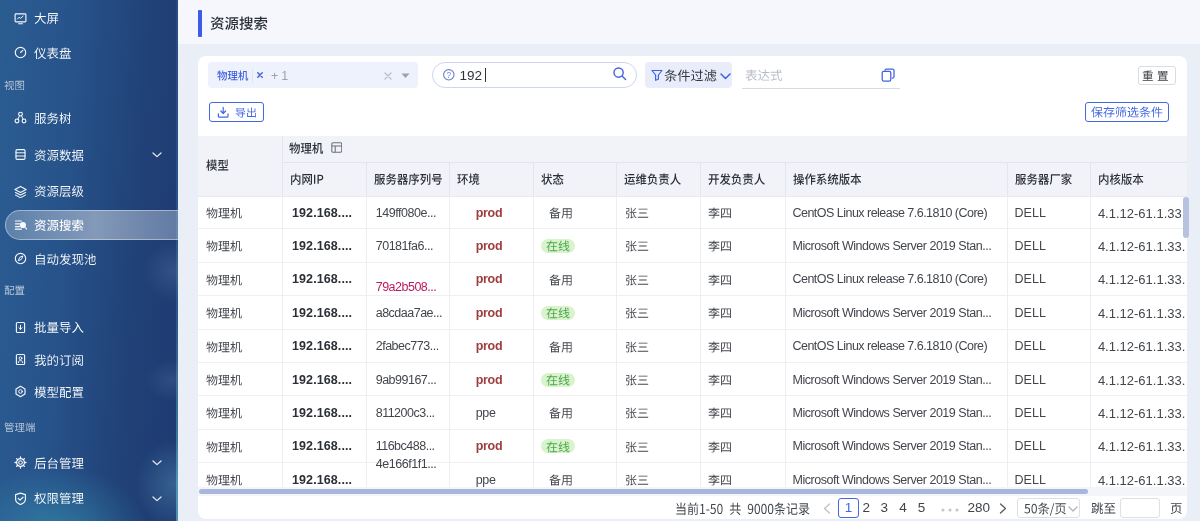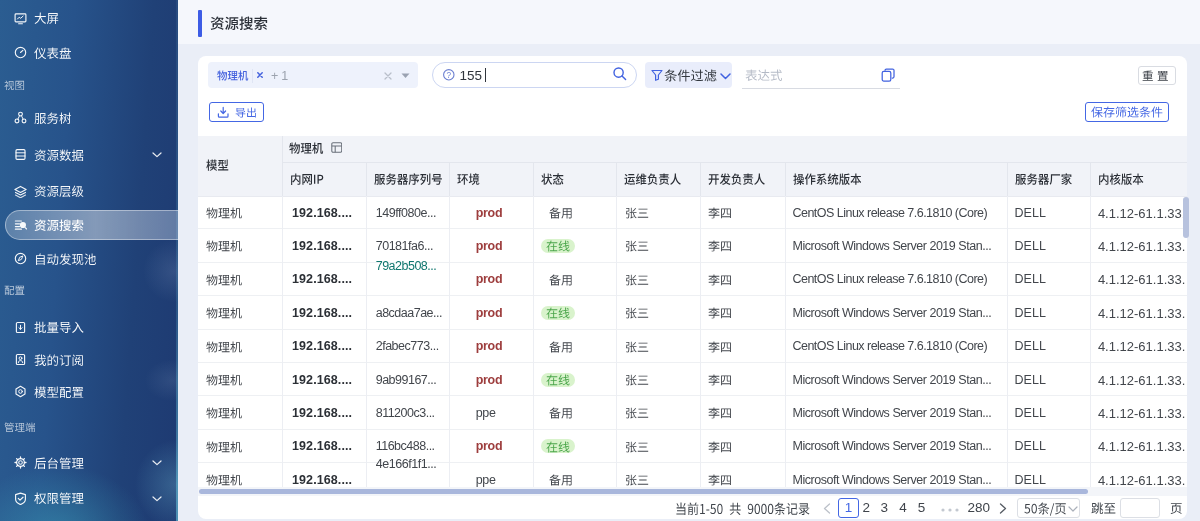--- a/index.html
+++ b/index.html
@@ -31,21 +31,21 @@
     <path d="M1 1 L7 7 M7 1 L1 7" stroke="#b9bfca" stroke-width="1.3" stroke-linecap="round"></path>
   </svg>
 <svg class="abs" style="left:400.5px;top:72.5px" width="9" height="5.5">
     <path d="M0.5 0.5 L8.5 0.5 L4.5 5 Z" fill="#9aa2b1"></path>
   </svg>
 <div class="abs" style="left:432px;top:61.5px;width:205.4px;height:26.9px;background:#fff;border:1px solid #ccd6f2;border-radius:14px"></div>
 <svg class="abs" style="left:443px;top:69.2px" width="11.6" height="11.6">
     <circle cx="5.8" cy="5.8" r="5.2" fill="none" stroke="#6b7fd0" stroke-width="1.1"></circle>
     <text x="5.8" y="8.6" font-family="Liberation Sans" font-size="8.2" fill="#6b7fd0" text-anchor="middle">?</text>
   </svg>
-<div style="position:absolute;left:459.5px;top:75.5px;transform:translateY(-50%);font:400 13.5px 'Liberation Sans',sans-serif;color:#2f343b;white-space:nowrap;line-height:1">155</div>
+<div style="position:absolute;left:459.5px;top:75.5px;transform:translateY(-50%);font:400 13.5px 'Liberation Sans',sans-serif;color:#2f343b;white-space:nowrap;line-height:1">192</div>
 <div class="abs" style="left:484.5px;top:68px;width:1.2px;height:14px;background:#2f343b"></div>
 <svg class="abs" style="left:612px;top:66px" width="16" height="16">
     <circle cx="6.6" cy="6.6" r="4.6" fill="none" stroke="#4162e0" stroke-width="1.4"></circle>
     <path d="M10 10 L13.6 13.6" stroke="#4162e0" stroke-width="1.4" stroke-linecap="round"></path>
   </svg>
 <div class="abs" style="left:644.5px;top:61.5px;width:87px;height:26.9px;background:#e9edfb;border-radius:4px"></div>
 <svg class="abs" style="left:650.5px;top:69px" width="12" height="12">
     <path d="M1 1.5 H11 L7.4 6 V10.2 L4.6 11.3 V6 Z" fill="none" stroke="#4162e0" stroke-width="1.2" stroke-linejoin="round"></path>
   </svg>
 <div style="position:absolute;left:663.8px;top:68.9px;line-height:0">
@@ -242,21 +242,21 @@
 <div class="abs" style="left:502.3px;top:66.8px;width:1px;height:33.4px;background:#eceef3"></div>
 <div class="abs" style="left:586.6px;top:66.8px;width:1px;height:33.4px;background:#eceef3"></div>
 <div class="abs" style="left:809.0px;top:66.8px;width:1px;height:33.4px;background:#eceef3"></div>
 <div class="abs" style="left:891.6px;top:66.8px;width:1px;height:33.4px;background:#eceef3"></div>
 <div style="position:absolute;left:8.0px;top:77.8px;line-height:0">
       <svg width="36.0" height="12.6" viewBox="0 -10.56 36.0 12.60" style="overflow:visible">
         <path d="M6.4 -10.1C6.0 -8.3 5.3 -6.5 4.3 -5.4C4.5 -5.3 4.8 -5.1 5.0 -4.9C5.5 -5.5 6.0 -6.3 6.4 -7.2H7.4C6.8 -5.3 5.8 -3.3 4.5 -2.3C4.7 -2.1 5.0 -1.9 5.2 -1.7C6.5 -2.9 7.6 -5.1 8.2 -7.2H9.2C8.5 -4.2 7.2 -1.2 5.3 0.2C5.5 0.3 5.8 0.6 6.0 0.8C8.0 -0.8 9.3 -4.1 9.9 -7.2H10.5C10.3 -2.4 10.0 -0.6 9.6 -0.2C9.5 -0.1 9.4 -0.0 9.2 -0.0C8.9 -0.0 8.5 -0.0 7.9 -0.1C8.1 0.2 8.1 0.6 8.2 0.8C8.7 0.9 9.2 0.9 9.5 0.8C9.9 0.8 10.1 0.7 10.4 0.3C10.9 -0.3 11.1 -2.1 11.4 -7.6C11.4 -7.7 11.4 -8.1 11.4 -8.1H6.7C6.9 -8.7 7.1 -9.3 7.2 -9.9ZM1.2 -9.4C1.0 -7.9 0.8 -6.4 0.3 -5.4C0.5 -5.3 0.9 -5.1 1.0 -5.0C1.2 -5.5 1.4 -6.1 1.6 -6.8H2.7V-4.0C1.8 -3.8 1.0 -3.6 0.4 -3.4L0.7 -2.6L2.7 -3.2V1.0H3.5V-3.4L5.0 -3.9L4.9 -4.7L3.5 -4.3V-6.8H4.7V-7.6H3.5V-10.1H2.7V-7.6H1.7C1.8 -8.2 1.9 -8.7 2.0 -9.3Z M17.7 -6.5H19.5V-4.9H17.7ZM20.3 -6.5H22.2V-4.9H20.3ZM17.7 -8.7H19.5V-7.2H17.7ZM20.3 -8.7H22.2V-7.2H20.3ZM15.8 -0.3V0.6H23.6V-0.3H20.4V-1.9H23.2V-2.7H20.4V-4.2H23.0V-9.5H16.9V-4.2H19.5V-2.7H16.7V-1.9H19.5V-0.3ZM12.4 -1.2 12.6 -0.3C13.7 -0.6 15.1 -1.1 16.4 -1.5L16.2 -2.4L14.9 -2.0V-5.0H16.1V-5.8H14.9V-8.4H16.3V-9.3H12.6V-8.4H14.0V-5.8H12.7V-5.0H14.0V-1.7C13.4 -1.5 12.9 -1.3 12.4 -1.2Z M30.0 -9.4V-5.5C30.0 -3.7 29.8 -1.3 28.2 0.4C28.4 0.5 28.7 0.8 28.9 1.0C30.6 -0.8 30.9 -3.5 30.9 -5.5V-8.5H33.1V-0.8C33.1 0.2 33.2 0.4 33.4 0.6C33.6 0.8 33.8 0.8 34.1 0.8C34.2 0.8 34.5 0.8 34.7 0.8C34.9 0.8 35.1 0.8 35.3 0.7C35.5 0.6 35.6 0.3 35.7 0.0C35.7 -0.3 35.7 -1.2 35.7 -1.9C35.5 -1.9 35.2 -2.1 35.1 -2.3C35.1 -1.5 35.0 -0.8 35.0 -0.5C35.0 -0.3 35.0 -0.2 34.9 -0.1C34.8 -0.0 34.7 0.0 34.6 0.0C34.5 0.0 34.4 0.0 34.3 0.0C34.2 0.0 34.1 -0.0 34.1 -0.1C34.0 -0.1 34.0 -0.3 34.0 -0.7V-9.4ZM26.6 -10.1V-7.5H24.6V-6.6H26.5C26.1 -5.0 25.2 -3.1 24.3 -2.1C24.5 -1.9 24.7 -1.5 24.8 -1.3C25.5 -2.1 26.1 -3.5 26.6 -4.9V0.9H27.5V-4.6C28.0 -4.0 28.5 -3.2 28.8 -2.8L29.3 -3.6C29.1 -3.9 27.9 -5.1 27.5 -5.6V-6.6H29.3V-7.5H27.5V-10.1Z" fill="#42464c"></path>
       </svg>
     </div>
 <div style="position:absolute;left:94.0px;top:83.45px;transform:translateY(-50%);font:700 12.5px 'Liberation Sans',sans-serif;color:#2c3036;letter-spacing:0.09px;white-space:nowrap;line-height:1">192.168....</div>
-<div style="position:absolute;left:177.7px;top:70px;transform:translateY(-50%);font:400 12.5px 'Liberation Sans',sans-serif;color:#0f766e;letter-spacing:-0.50px;white-space:nowrap;line-height:1">79a2b508...</div>
+<div style="position:absolute;left:177.7px;top:91px;transform:translateY(-50%);font:400 12.5px 'Liberation Sans',sans-serif;color:#be185d;letter-spacing:-0.50px;white-space:nowrap;line-height:1">79a2b508...</div>
 <div style="position:absolute;left:277.7px;top:83.45px;transform:translateY(-50%);font:600 12.5px 'Liberation Sans',sans-serif;color:#9d3d3d;letter-spacing:-0.30px;white-space:nowrap;line-height:1">prod</div>
 <div style="position:absolute;left:350.5px;top:77.8px;line-height:0">
       <svg width="24.0" height="12.6" viewBox="0 -10.56 24.0 12.60" style="overflow:visible">
         <path d="M8.2 -8.3C7.6 -7.6 6.9 -7.1 6.0 -6.7C5.2 -7.1 4.5 -7.6 3.9 -8.1L4.1 -8.3ZM4.4 -10.1C3.8 -9.1 2.7 -7.9 0.9 -7.1C1.1 -6.9 1.4 -6.6 1.5 -6.4C2.2 -6.7 2.8 -7.1 3.3 -7.6C3.8 -7.1 4.4 -6.6 5.0 -6.2C3.6 -5.6 1.9 -5.2 0.4 -5.0C0.5 -4.8 0.7 -4.4 0.8 -4.1C2.5 -4.4 4.4 -4.9 6.0 -5.7C7.5 -5.0 9.3 -4.5 11.1 -4.3C11.2 -4.5 11.5 -4.9 11.7 -5.1C10.0 -5.3 8.3 -5.7 6.9 -6.2C8.1 -6.9 9.0 -7.7 9.7 -8.7L9.1 -9.1L9.0 -9.0H4.8C5.0 -9.3 5.2 -9.6 5.4 -9.9ZM3.0 -1.5H5.5V-0.2H3.0ZM3.0 -2.3V-3.5H5.5V-2.3ZM9.0 -1.5V-0.2H6.4V-1.5ZM9.0 -2.3H6.4V-3.5H9.0ZM2.0 -4.3V1.0H3.0V0.6H9.0V0.9H9.9V-4.3Z M13.8 -9.2V-4.9C13.8 -3.2 13.7 -1.1 12.4 0.4C12.6 0.5 12.9 0.8 13.1 1.0C14.0 0.0 14.4 -1.4 14.6 -2.7H17.6V0.9H18.5V-2.7H21.8V-0.3C21.8 -0.0 21.7 0.0 21.4 0.0C21.2 0.0 20.4 0.1 19.5 0.0C19.7 0.3 19.8 0.7 19.9 0.9C21.0 0.9 21.7 0.9 22.1 0.7C22.5 0.6 22.6 0.3 22.6 -0.3V-9.2ZM14.7 -8.4H17.6V-6.4H14.7ZM21.8 -8.4V-6.4H18.5V-8.4ZM14.7 -5.6H17.6V-3.6H14.7C14.7 -4.0 14.7 -4.5 14.7 -4.9ZM21.8 -5.6V-3.6H18.5V-5.6Z" fill="#42464c"></path>
       </svg>
     </div>
 <div style="position:absolute;left:426.6px;top:77.8px;line-height:0">
       <svg width="24.0" height="12.6" viewBox="0 -10.56 24.0 12.60" style="overflow:visible">
         <path d="M10.2 -9.5C9.5 -8.3 8.4 -7.1 7.2 -6.4C7.4 -6.3 7.7 -6.0 7.9 -5.8C9.1 -6.6 10.3 -7.9 11.0 -9.3ZM1.4 -6.9C1.3 -5.8 1.2 -4.2 1.1 -3.3H3.5C3.3 -1.1 3.2 -0.3 3.0 -0.0C2.9 0.1 2.7 0.1 2.5 0.1C2.3 0.1 1.7 0.1 1.1 0.0C1.3 0.3 1.4 0.6 1.4 0.8C2.0 0.9 2.6 0.9 2.9 0.9C3.3 0.8 3.5 0.7 3.7 0.5C4.1 0.1 4.2 -0.9 4.4 -3.7C4.4 -3.8 4.4 -4.1 4.4 -4.1H2.0C2.1 -4.7 2.1 -5.4 2.2 -6.1H4.3V-9.6H1.1V-8.8H3.5V-6.9ZM5.7 1.0C5.9 0.9 6.2 0.7 8.6 -0.3C8.6 -0.5 8.6 -0.9 8.6 -1.1L6.7 -0.5V-4.6H7.9C8.5 -2.2 9.5 -0.3 11.0 0.8C11.2 0.6 11.5 0.2 11.7 0.1C10.2 -0.8 9.3 -2.5 8.8 -4.6H11.5V-5.4H6.7V-9.8H5.9V-5.4H4.5V-4.6H5.9V-0.6C5.9 -0.1 5.5 0.1 5.3 0.3C5.4 0.4 5.6 0.8 5.7 1.0Z M13.5 -8.9V-8.0H22.5V-8.9ZM14.2 -5.0V-4.1H21.6V-5.0ZM12.8 -0.8V0.1H23.2V-0.8Z" fill="#42464c"></path>
       </svg>

